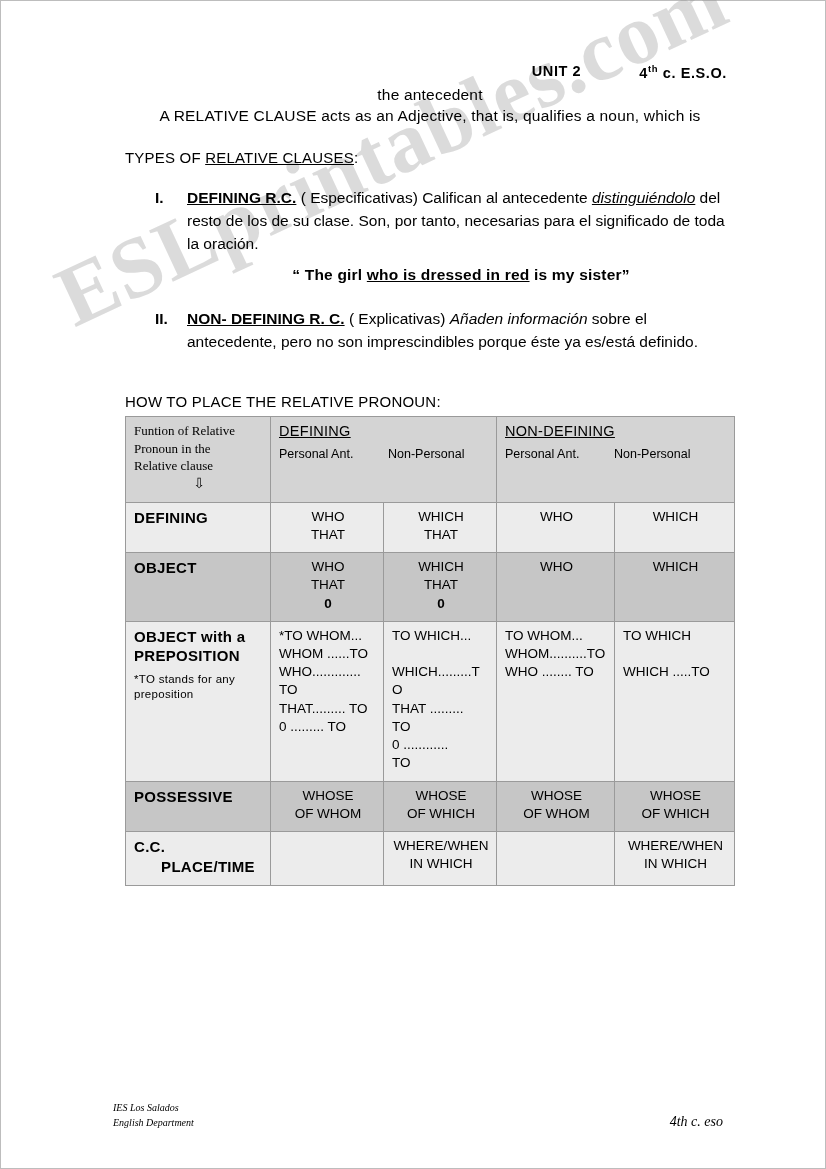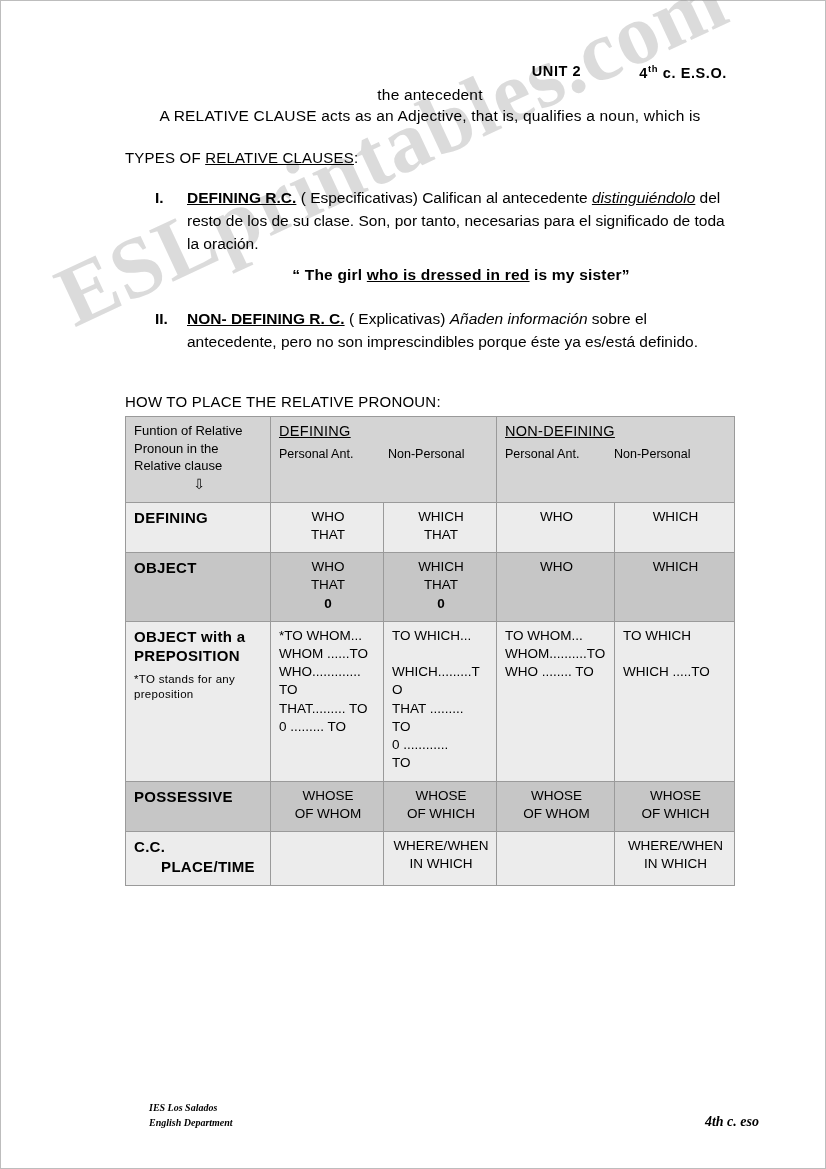--- a/index.html
+++ b/index.html
@@ -105,20 +105,21 @@
   .c-d1 { width: 113px; }
   .c-d2 { width: 113px; }
   .c-n1 { width: 118px; }
   .c-n2 { width: 120px; }
 
   .hdr-cell { background: #d4d4d4; }
   .hdr-func {
     background: #d4d4d4;
     font-size: 13px;
     line-height: 1.45;
+    font-family: Liberation Serif, serif;
   }
   .grp-title {
     font-size: 14.5px;
     text-decoration: underline;
     letter-spacing: 0.3px;
     margin-bottom: 4px;
   }
   .sub-row {
     display: flex;
   }
@@ -154,25 +155,24 @@
   }
 
   
   .footer {
     position: absolute;
     left: 112px;
     bottom: 38px;
     width: 610px;
     font-family: "Liberation Serif", serif;
     font-size: 10px;
-    font-weight: bold;
+    font-weight: normal;
     font-style: italic;
     display: flex;
     justify-content: space-between;
-    margin-left: 36px;
   }
   .footer .left div { line-height: 1.5; }
   .footer .right { align-self: flex-end; font-size: 14px; }
 </style>
 </head>
 <body>
 
 <div class="page">
 
   <div class="wm">ESLprintables.com</div>

